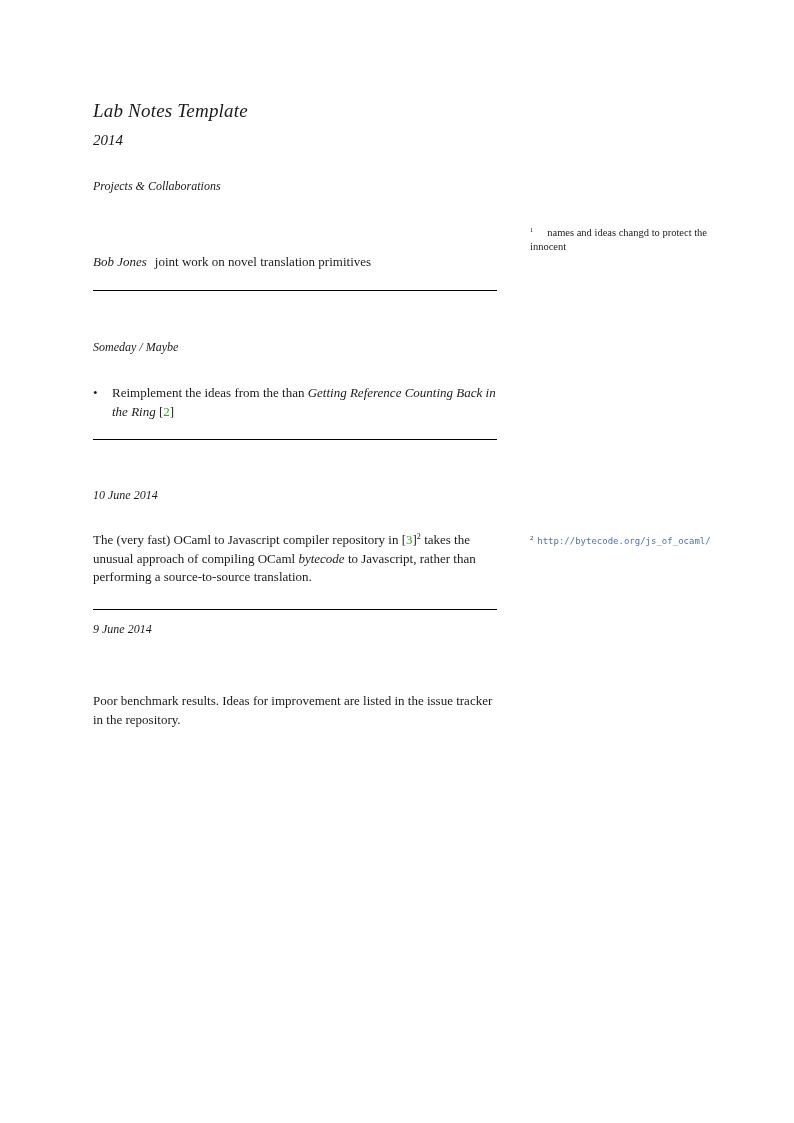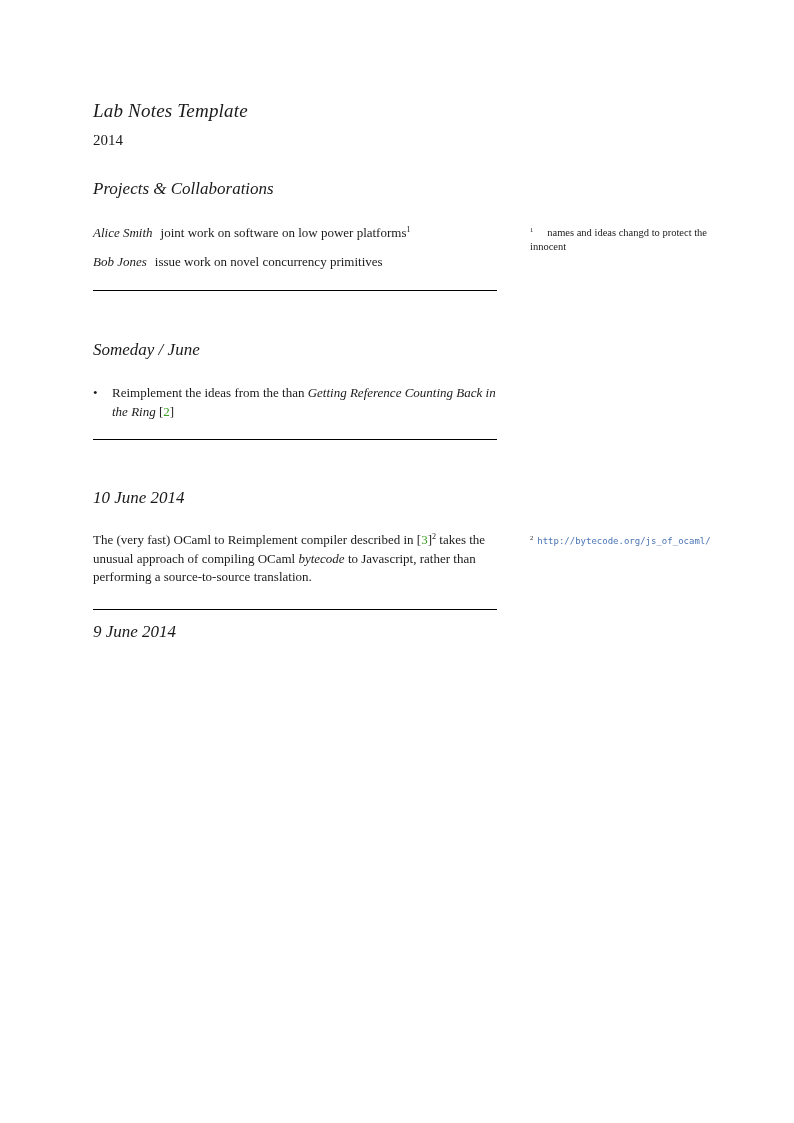--- a/index.html
+++ b/index.html
@@ -19,27 +19,28 @@
   .main { width: 406px; }
 
   .title {
     font-style: italic;
     font-weight: normal;
     font-size: 19px;
     line-height: 1.2;
     letter-spacing: 0.2px;
   }
   .year {
+    font-style: italic;
     font-size: 15px;
     line-height: 1.2;
   }
   .heading {
     font-style: italic;
     font-weight: normal;
-    font-size: 17px;
+    font-size: 12px;
     line-height: 1.2;
   }
 
   .entry { font-size: 13px; line-height: 1.42; }
   .who { font-style: italic; margin-right: 8px; }
 
   .para { font-size: 13px; line-height: 1.43; }
 
   .bullet-item {
     display: flex;
@@ -91,41 +92,41 @@
 <body>
 
 <div class="sheet">
 
   <h1 class="abs title" style="top:100px">Lab Notes Template</h1>
 
   <div class="abs year" style="top:131px">2014</div>
 
   <h2 class="abs heading" style="top:179px">Projects &amp; Collaborations</h2>
 
-  <div class="abs entry main" style="top:224px"><span class="who">Alice Smith</span><span>joint work on software on low power platforms</span><sup class="notemark">1</sup></div>
 
-  <div class="abs entry main" style="top:253px"><span class="who">Bob Jones</span><span>issue work on novel concurrency primitives</span></div>
+  <div class="abs entry main" style="top:253px"><span class="who">Bob Jones</span><span>joint work on novel translation primitives</span></div>
 
   <aside class="abs sidenote" style="top:226px"><sup class="notemark">1</sup><span class="sidenote-text">names and ideas changd to protect the innocent</span></aside>
 
   <hr class="abs rule" style="top:290px">
 
-  <h2 class="abs heading" style="top:340px">Someday / June</h2>
+  <h2 class="abs heading" style="top:340px">Someday / Maybe</h2>
 
   <div class="abs bullet-item main" style="top:384px">
     <span class="bullet">•</span>
     <span class="bullet-text"><span>Reimplement the ideas from the than </span><i>Getting Reference Counting Back in the Ring</i><span> [</span><a class="cite">2</a><span>]</span></span>
   </div>
 
   <hr class="abs rule" style="top:439px">
 
   <h2 class="abs heading" style="top:488px">10 June 2014</h2>
 
-  <p class="abs para main" style="top:531px"><span>The (very fast) OCaml to Reimplement compiler described in [</span><a class="cite">3</a><span>]</span><sup class="notemark">2</sup><span> takes the unusual approach of compiling OCaml </span><i>bytecode</i><span> to Javascript, rather than performing a source-to-source translation.</span></p>
+  <p class="abs para main" style="top:531px"><span>The (very fast) OCaml to Javascript compiler repository in [</span><a class="cite">3</a><span>]</span><sup class="notemark">2</sup><span> takes the unusual approach of compiling OCaml </span><i>bytecode</i><span> to Javascript, rather than performing a source-to-source translation.</span></p>
 
   <aside class="abs sidenote" style="top:534px"><sup class="notemark">2</sup><a class="url">http://bytecode.org/js_of_ocaml/</a></aside>
 
   <hr class="abs rule" style="top:609px">
 
   <h2 class="abs heading" style="top:622px">9 June 2014</h2>
 
+  <p class="abs para main" style="top:692px">Poor benchmark results. Ideas for improvement are listed in the issue tracker in the repository.</p>
 
 </div>
 
 </body></html>

